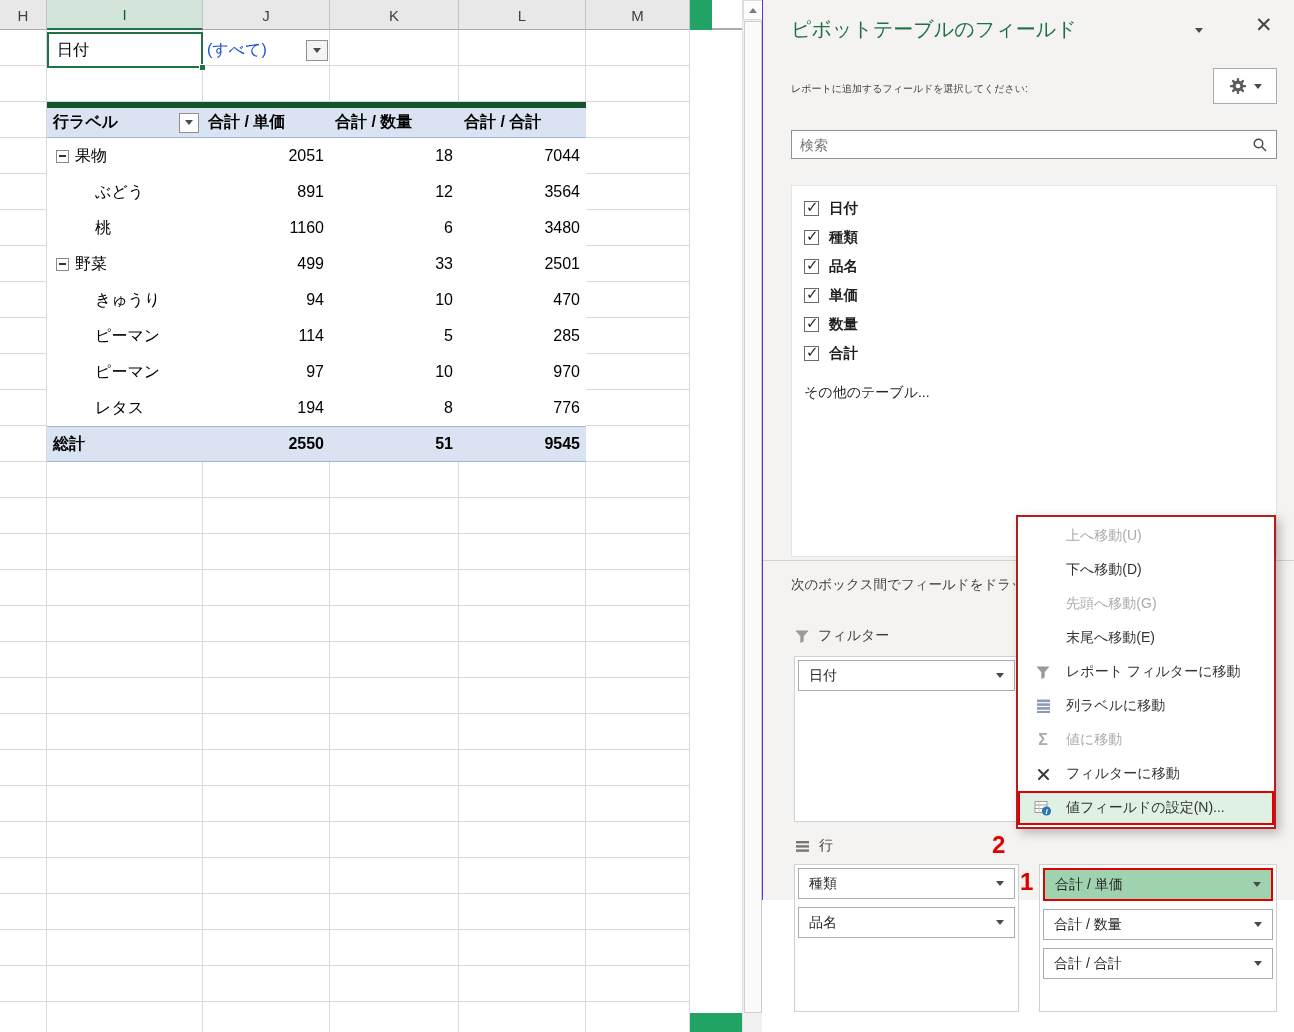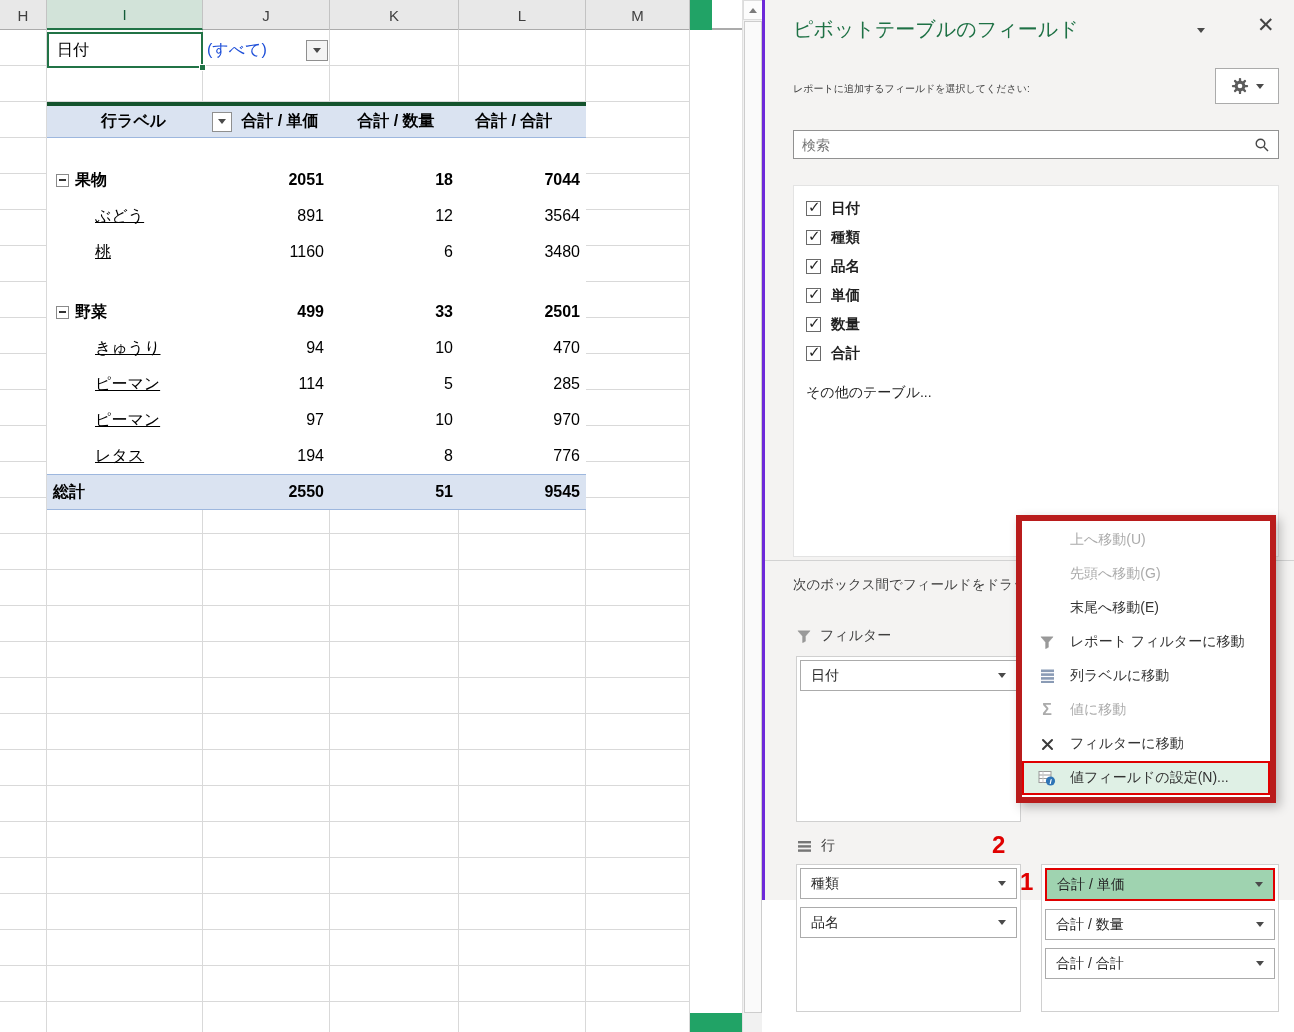--- a/index.html
+++ b/index.html
@@ -28,41 +28,41 @@
   .drop-btn { width:22px; height:21px; background:#F4F4F4; border:1px solid #8F8F8F; display:flex; align-items:center; justify-content:center; }
   .j1-drop { position:absolute; left:306px; top:40px; }
 
   .tri-down { width:0; height:0; border-left:4px solid transparent; border-right:4px solid transparent; border-top:5px solid #4A4A4A; }
   .tri-up { width:0; height:0; border-left:4px solid transparent; border-right:4px solid transparent; border-bottom:5px solid #7B7B7B; }
 
   
   .pivot { position:absolute; left:47px; top:102px; width:539px; background:#fff; font-size:16px; color:#000; }
   .prow { display:flex; height:36px; align-items:center; background:#fff; }
   .prow.hdr, .prow.total { background:#DAE3F1; font-weight:bold; }
-  .prow.hdr { border-bottom:1px solid #9DB7DE; border-top:4px solid #14532d;padding-left:48px; }
+  .prow.hdr { border-bottom:1px solid #9DB7DE; border-top:6px solid #14532d; }
   .prow.total { border-top:1px solid #9DB7DE; border-bottom:1px solid #9DB7DE; }
   .pc-label { width:156px; display:flex; align-items:center; height:100%; }
   .pc-v { text-align:right; padding-right:6px; }
   .pc-v.c1 { width:127px; } .pc-v.c2 { width:129px; } .pc-v.c3 { width:127px; }
   .prow.hdr .pc-v { text-align:left; padding-left:5px; }
-  .prow.group { font-weight:bold;margin-top:24px; }
+  .prow.group { font-weight:normal; }
   .prow .lbl-pad { padding-left:6px; }
-  .prow .lbl-child { padding-left:48px;text-decoration:underline; }
+  .prow .lbl-child { padding-left:48px; }
   .collapse-box { width:13px; height:13px; border:1px solid #8A8A8A; background:#fff; margin:0 6px 0 9px;
     display:inline-flex; align-items:center; justify-content:center; flex:0 0 auto; }
   .collapse-box::before { content:""; width:7px; height:2px; background:#333; }
   .hdr-filter { width:20px; height:20px; background:#fff; border:1px solid #8F8F8F; display:flex; align-items:center; justify-content:center; margin-left:auto; margin-right:4px; }
 
   
   .vscroll { position:absolute; left:742px; top:0; width:20px; height:1032px; background:#F1F1F1; border-left:1px solid #E0E0E0; }
   .vs-up { position:absolute; top:0; left:0; width:20px; height:20px; background:#FCFCFC; border:1px solid #DCDCDC; display:flex; align-items:center; justify-content:center; }
   .vs-thumb { position:absolute; top:21px; left:1px; width:18px; height:992px; background:#FAFAFA; border:1px solid #CDCDCD; }
 
   
-  .panel { position:absolute; left:762px; top:0; width:532px; height:900px; background:#F4F3F2; border-left:3px solid #6d28d9; }
+  .panel { position:absolute; left:762px; top:0; width:532px; height:900px; background:#F4F3F2; border-left:1px solid #6d28d9; }
   .panel-title { position:absolute; left:28px; top:16px; font-size:20px; color:#1E7145; }
   .panel-dd { position:absolute; left:432px; top:28px; }
   .panel-close { position:absolute; left:492px; top:14px; font-size:21px; color:#444; line-height:1; cursor:default; }
   .panel-sub { position:absolute; left:28px; top:82px; font-size:10px; color:#3F3F3F; }
   .gear-btn { position:absolute; left:450px; top:68px; width:64px; height:36px; background:#fff; border:1px solid #ABABAB;
     display:flex; align-items:center; justify-content:center; gap:7px; }
   .search { position:absolute; left:28px; top:130px; width:486px; height:29px; background:#fff; border:1px solid #919191;
     display:flex; align-items:center; padding:0 8px; }
   .search input { flex:1; border:none; outline:none; font-size:14px; color:#333; background:transparent; font-family:inherit; }
   .search input::placeholder { color:#757575; opacity:1; }
@@ -82,21 +82,21 @@
   .rows-label { left:32px; top:837px; }
   .area-box { position:absolute; background:#fff; border:1px solid #D0D0D0; padding:3px; display:flex; flex-direction:column; gap:8px; }
   .filter-box { left:31px; top:656px; width:225px; height:166px; }
   .rows-box { left:31px; top:864px; width:225px; height:148px; }
   .values-box { left:276px; top:864px; width:238px; height:148px; }
   .fbtn { height:31px; background:#fff; border:1px solid #ABABAB; display:flex; align-items:center; padding:0 10px; font-size:14px; color:#262626; flex:0 0 auto; }
   .fbtn .tri-down { margin-left:auto; }
   .fbtn.sel-green { background:#9FD3B0; border:2px solid #E00000; height:33px; }
 
   
-  .menu { position:absolute; left:1016px; top:515px; width:260px; background:#fff; border:6px solid #b91c1c;
+  .menu { position:absolute; left:1016px; top:515px; width:260px; background:#fff; border:2px solid #b91c1c;
     box-shadow:4px 4px 10px rgba(0,0,0,0.25); padding:2px 0; z-index:10; }
   .mi { height:34px; display:flex; align-items:center; padding-left:14px; font-size:14px; color:#333; }
   .mi .mi-icon { width:22px; margin-right:12px; display:flex; align-items:center; justify-content:center; flex:0 0 auto; }
   .mi.disabled { color:#ABABAB; }
   .mi.hl { background:#DFF0E5; box-shadow:inset 0 0 0 2px #E00000; }
   .sigma { font-size:16px; font-weight:bold; color:#ABABAB; }
 
   .ann { position:absolute; color:#E00000; font-size:24px; font-weight:bold; z-index:20; }
   .ann2 { left:992px; top:831px; }
   .ann1 { left:1020px; top:868px; }
@@ -345,20 +345,24 @@
         <span class="tri-down"></span>
       </div>
     </div>
   </div>
 
   <div class="menu">
     <div class="mi disabled">
       <span class="mi-icon"></span>
       <span>上へ移動(U)</span>
     </div>
+    <div class="mi">
+      <span class="mi-icon"></span>
+      <span>下へ移動(D)</span>
+    </div>
     <div class="mi disabled">
       <span class="mi-icon"></span>
       <span>先頭へ移動(G)</span>
     </div>
     <div class="mi">
       <span class="mi-icon"></span>
       <span>末尾へ移動(E)</span>
     </div>
     <div class="mi">
       <span class="mi-icon">

